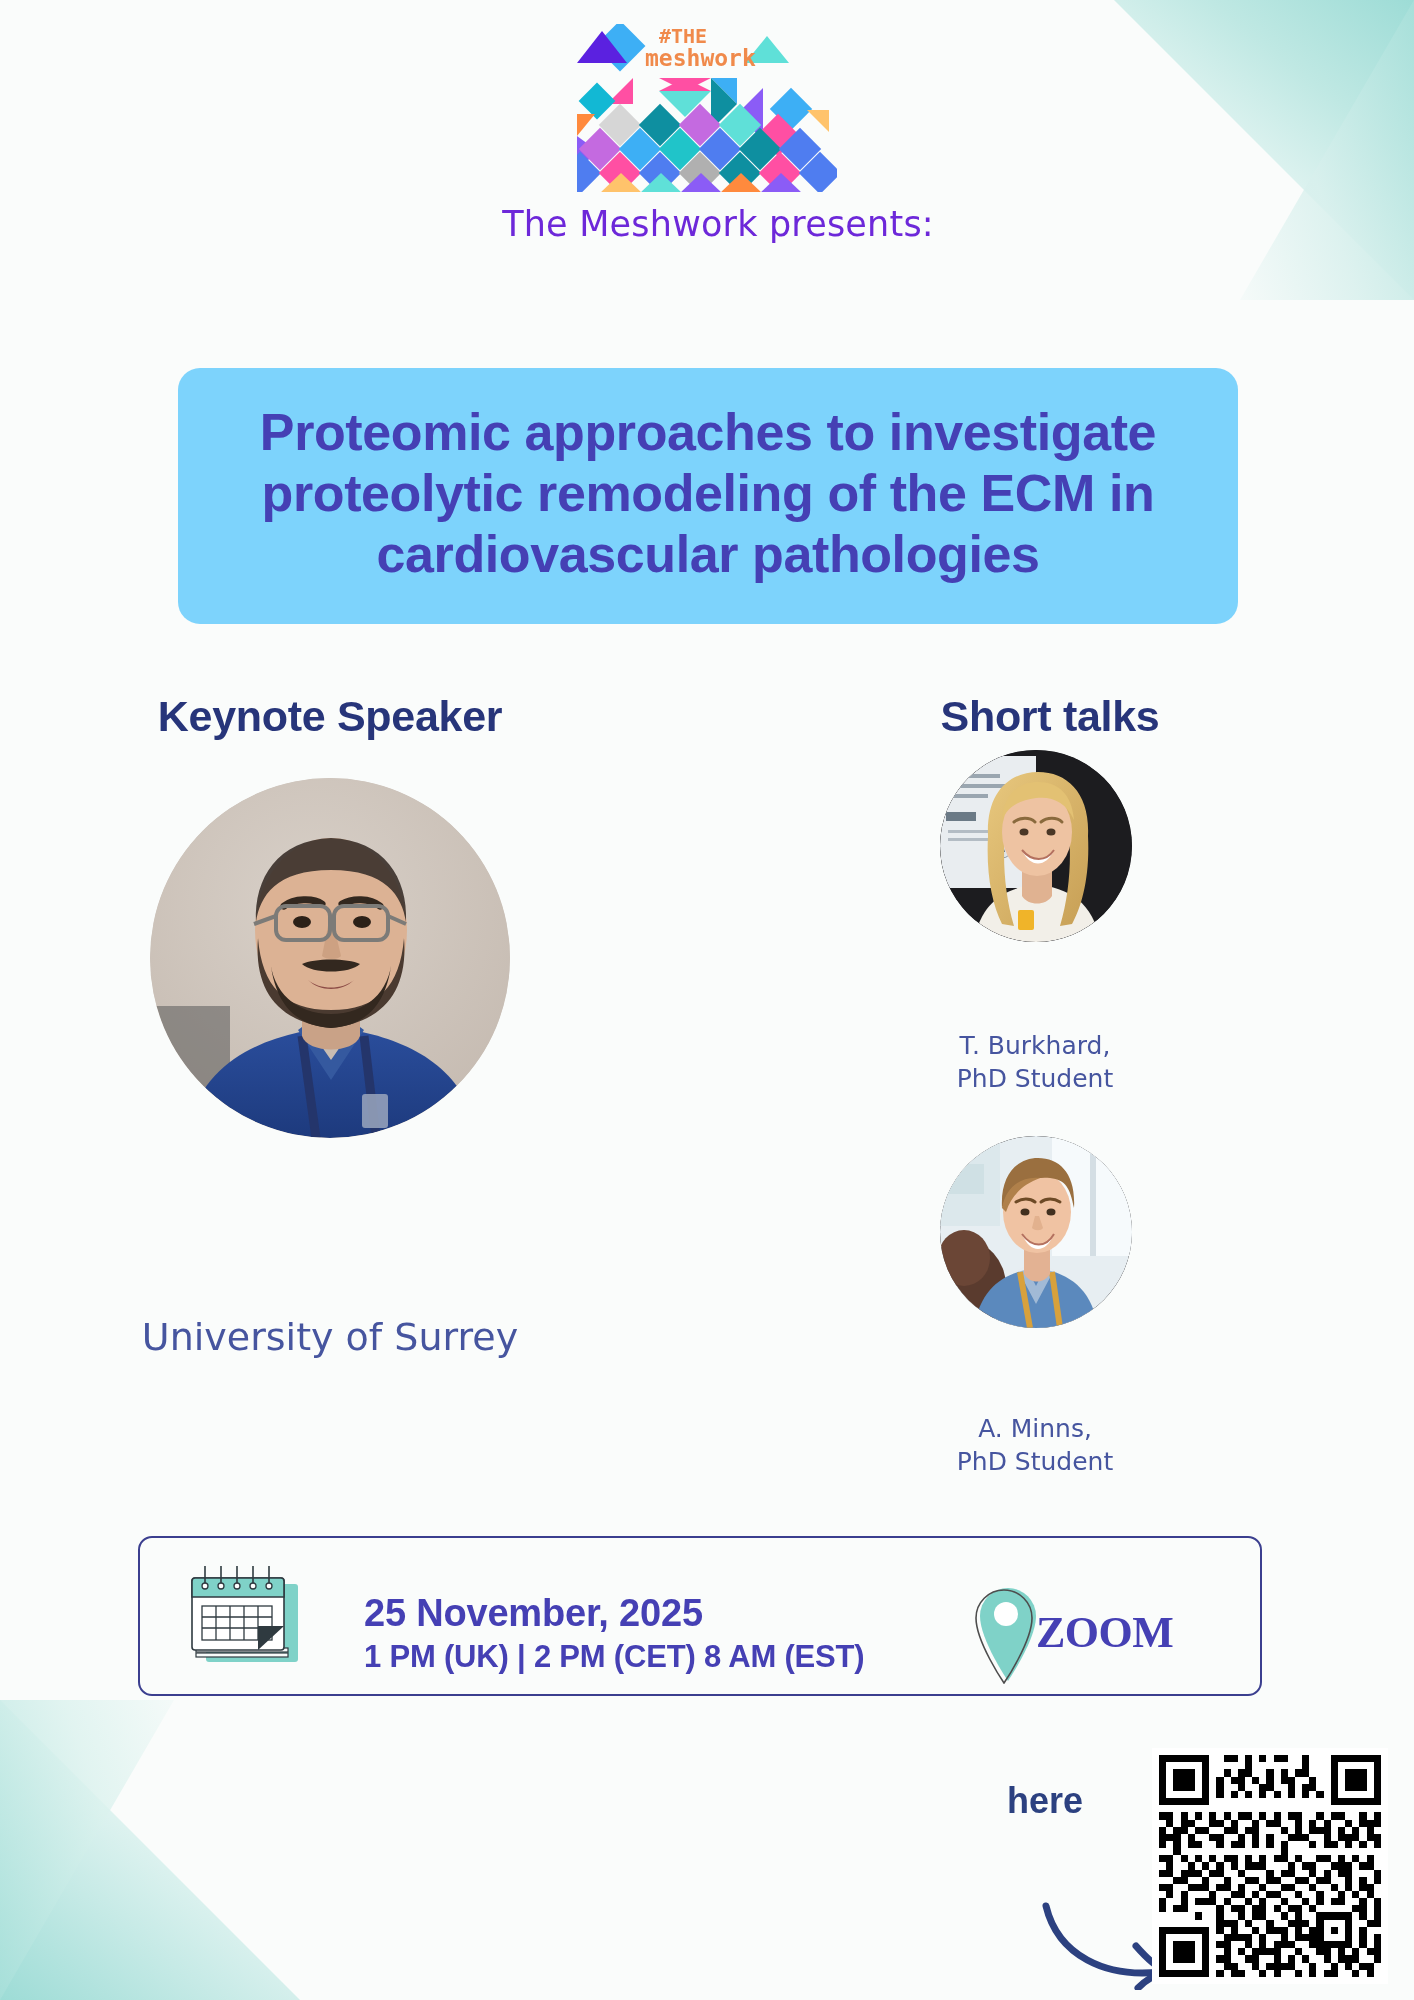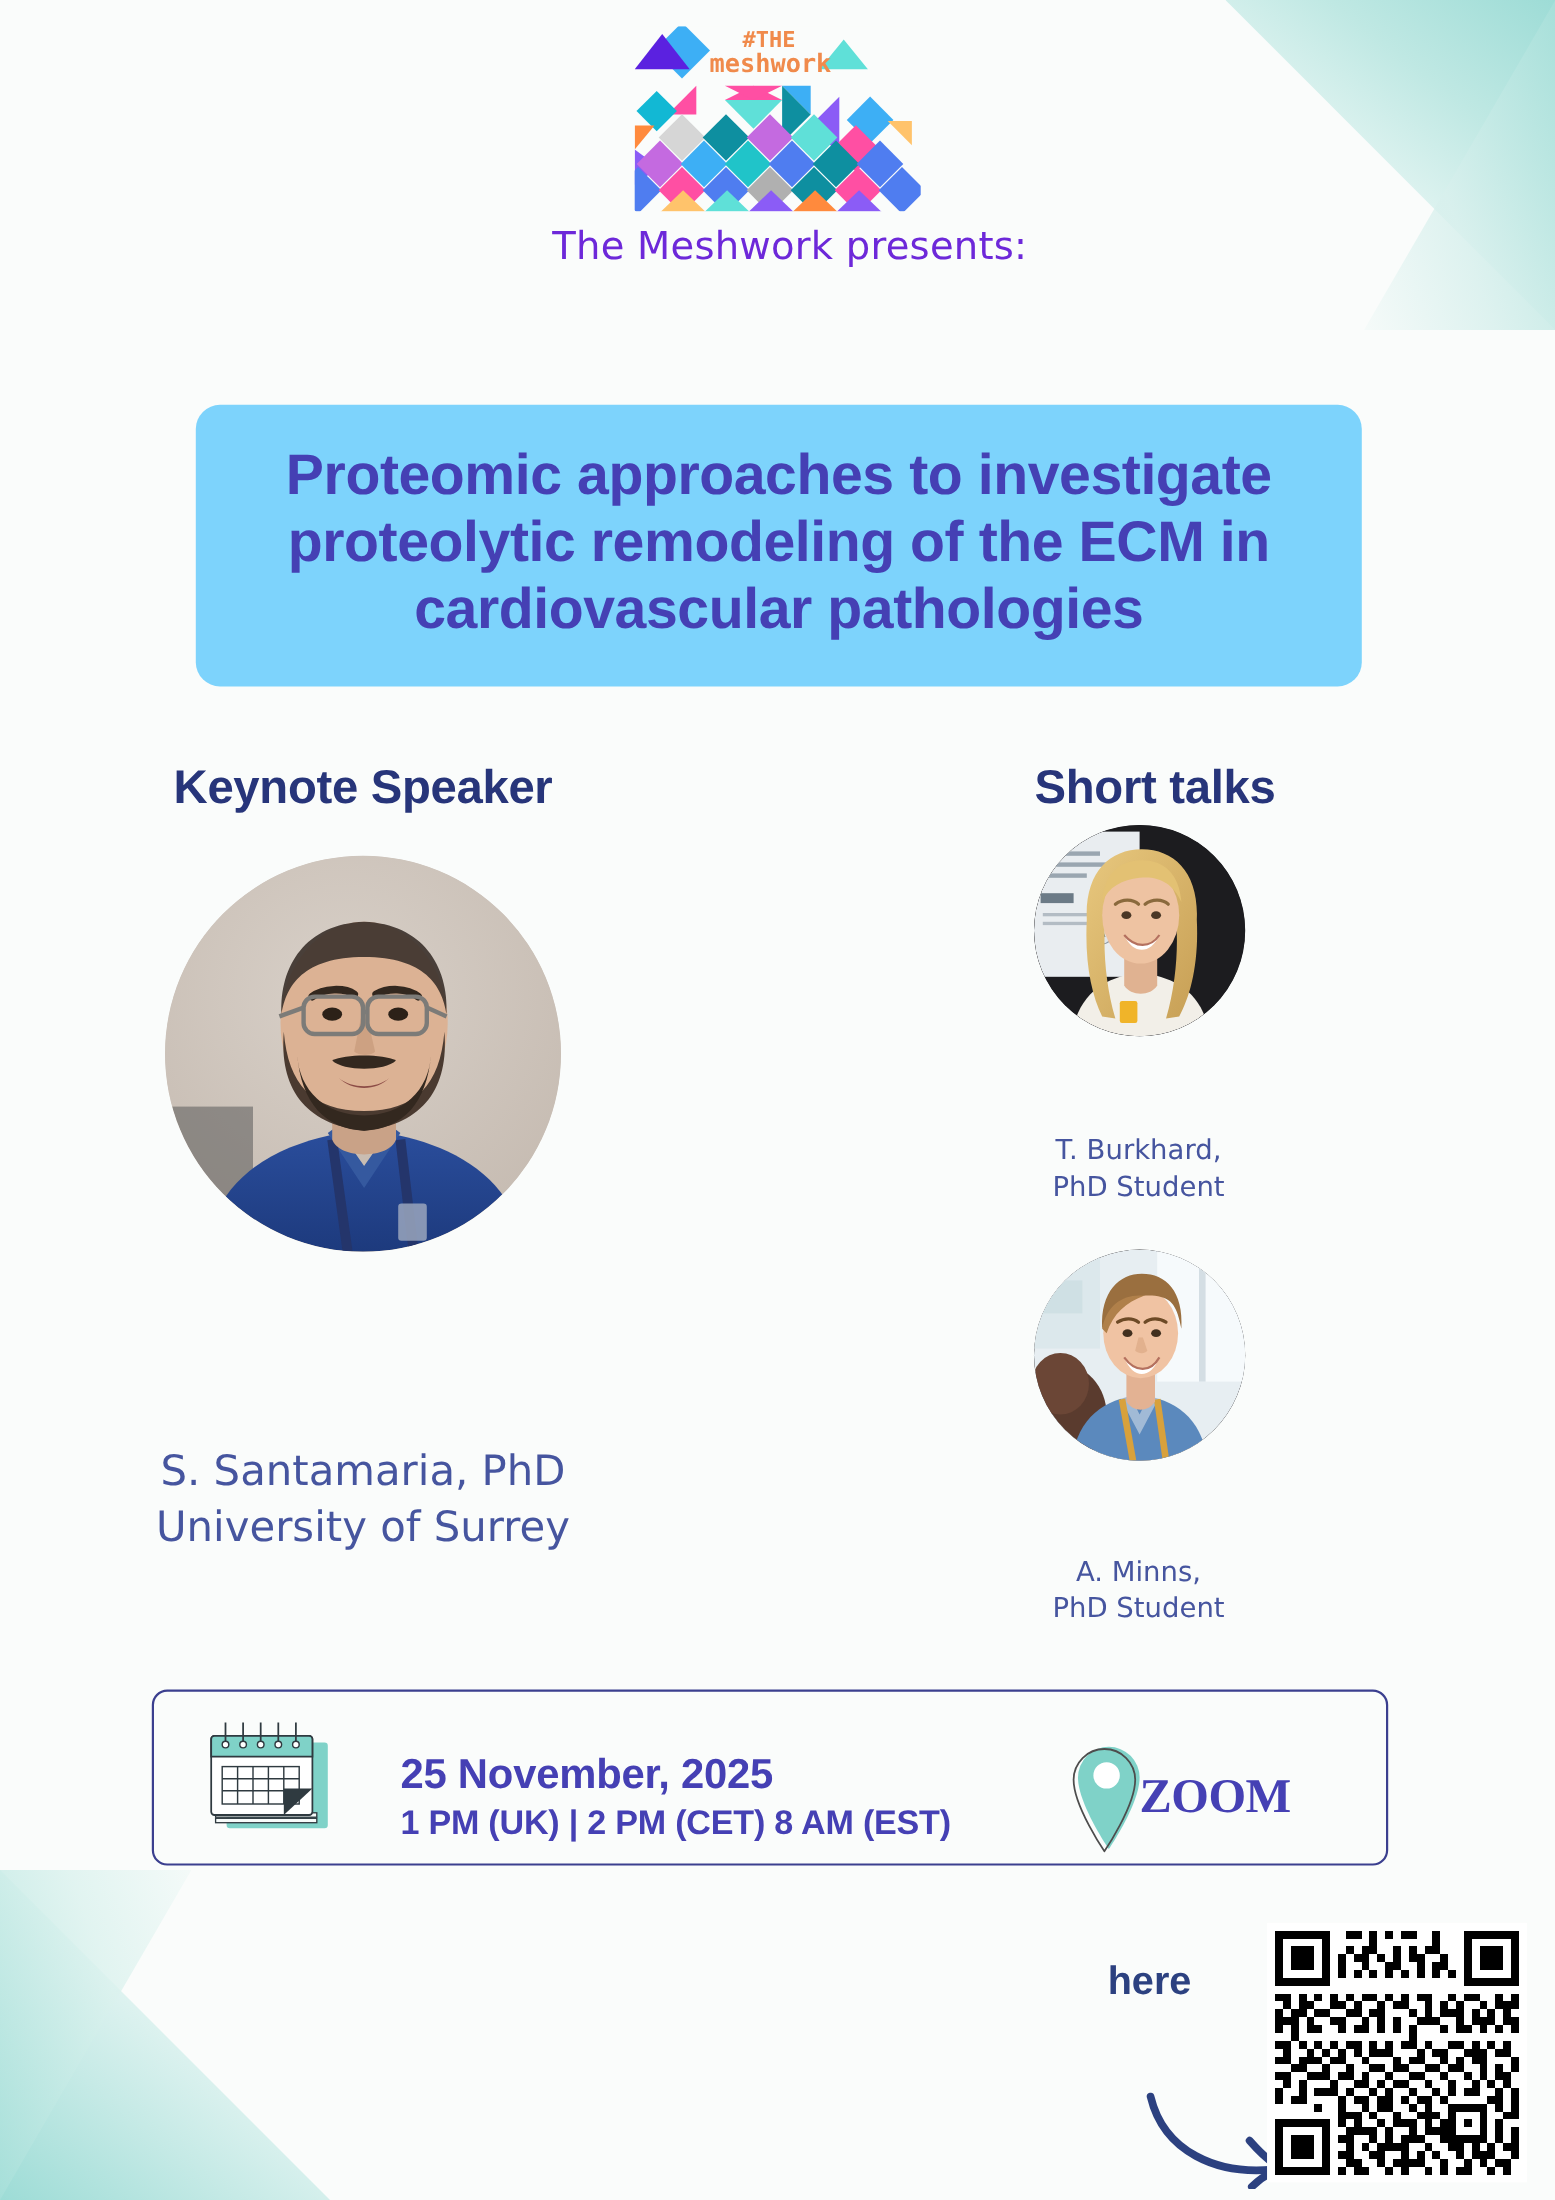--- a/index.html
+++ b/index.html
@@ -74,21 +74,21 @@
     top: 10px;
     color: #f08a4b;
     font-family: "DejaVu Sans Mono", monospace;
     font-weight: bold;
     line-height: 1.0;
   }
   #logo-hash {
     font-size: 20px;
     letter-spacing: 0px;
     display: block;
-    margin-left: 30px;
+    margin-left: 14px;
   }
   #logo-name {
     font-size: 23px;
     display: block;
     margin-top: 1px;
   }
   #logo-mosaic {
     position: absolute;
     left: 0;
     top: 0;
@@ -422,21 +422,20 @@
           <rect x="184" y="128" width="54" height="34" rx="10"></rect>
           <path d="M180 142 L184 142"></path>
           <path d="M126 138 L104 146"></path>
           <path d="M238 138 L256 146"></path>
         </g>
       </g>
     </svg>
   </div>
 
   <div id="keynote-caption">
-    <div>S. Santamaria, PhD</div>
     <div>University of Surrey</div>
   </div>
 
   <div class="sec-heading" id="shorttalks-heading">Short talks</div>
 
   <div class="st-photo" id="st-photo-1">
     <svg viewBox="0 0 192 192" width="192" height="192">
       <defs>
         <clipPath id="clipS1">
             <circle cx="96" cy="96" r="96"></circle>

